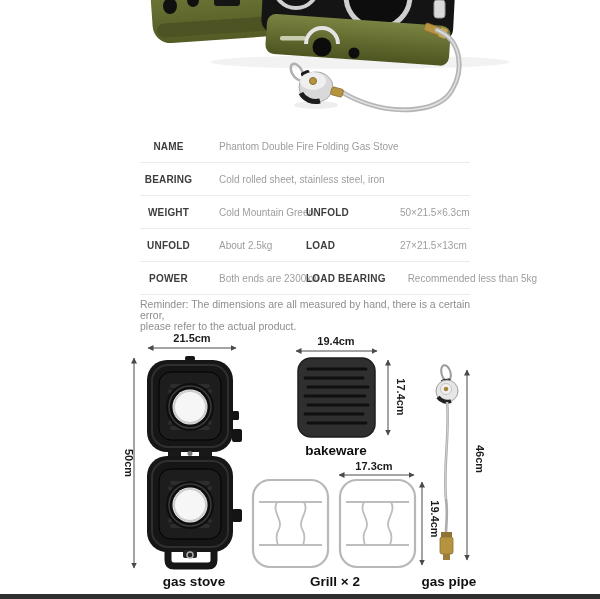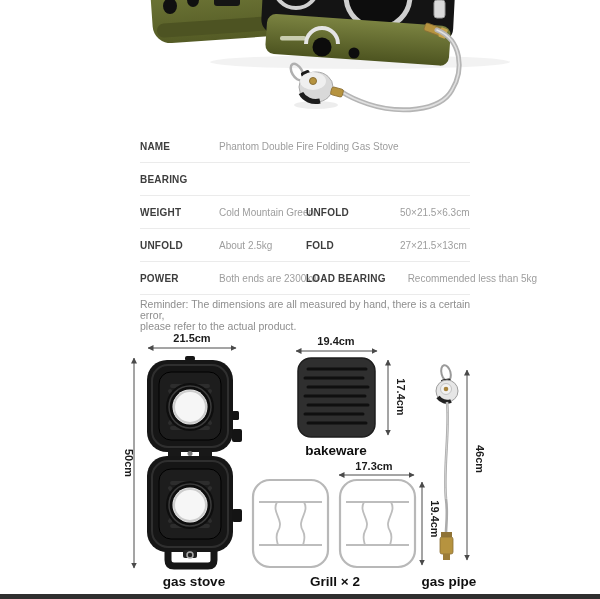--- a/index.html
+++ b/index.html
@@ -8,21 +8,21 @@
     background:#ffffff;
     font-family:"Liberation Sans", sans-serif;
   }
   
   .hero{position:absolute;left:0;top:0;width:600px;height:132px;}
   
   .spec{position:absolute;left:140px;top:130px;width:330px;}
   .srow{display:flex;align-items:center;height:32px;border-bottom:1px solid #ebebeb;}
   .sl{font-size:10px;font-weight:bold;color:#3d3d3d;letter-spacing:.2px;white-space:nowrap;}
   .sv{font-size:10px;color:#9d9d9d;white-space:nowrap;padding-left:22px;}
-  .c1{width:57px;flex:none;}
+  .c1{width:57px;flex:none;text-align:center;}
   .c2{width:87px;flex:none;}
   .c3{min-width:72px;flex:none;}
   .c4{flex:1;}
   
   .reminder{position:absolute;left:140px;top:299px;width:340px;font-size:10.5px;line-height:11px;color:#8e8e8e;}
   
   .dia{position:absolute;left:0;top:329px;width:600px;height:265px;}
   .dim{font-family:"Liberation Sans",sans-serif;font-size:11px;font-weight:bold;fill:#1c1c1c;}
   .cap{font-family:"Liberation Sans",sans-serif;font-size:13.5px;font-weight:bold;fill:#101010;}
   .arr{stroke:#4a4a4a;stroke-width:1;marker-start:url(#mS);marker-end:url(#mE);}
@@ -99,31 +99,32 @@
   </svg>
 </div>
 
 <div class="spec">
   <div class="srow">
     <span class="sl c1">NAME</span>
     <span class="sv c4">Phantom Double Fire Folding Gas Stove</span>
   </div>
   <div class="srow">
     <span class="sl c1">BEARING</span>
+    <span class="sv c4">Cold rolled sheet, stainless steel, iron</span>
   </div>
   <div class="srow">
     <span class="sl c1">WEIGHT</span>
     <span class="sv c2">Cold Mountain Green</span>
     <span class="sl c3">UNFOLD</span>
     <span class="sv c4">50×21.5×6.3cm</span>
   </div>
   <div class="srow">
     <span class="sl c1">UNFOLD</span>
     <span class="sv c2">About 2.5kg</span>
-    <span class="sl c3">FOLD</span>
+    <span class="sl c3">LOAD</span>
     <span class="sv c4">27×21.5×13cm</span>
   </div>
   <div class="srow">
     <span class="sl c1">POWER</span>
     <span class="sv c2">Both ends are 2300kw</span>
     <span class="sl c3">LOAD BEARING</span>
     <span class="sv c4">Recommended less than 5kg</span>
   </div>
 </div>
 

